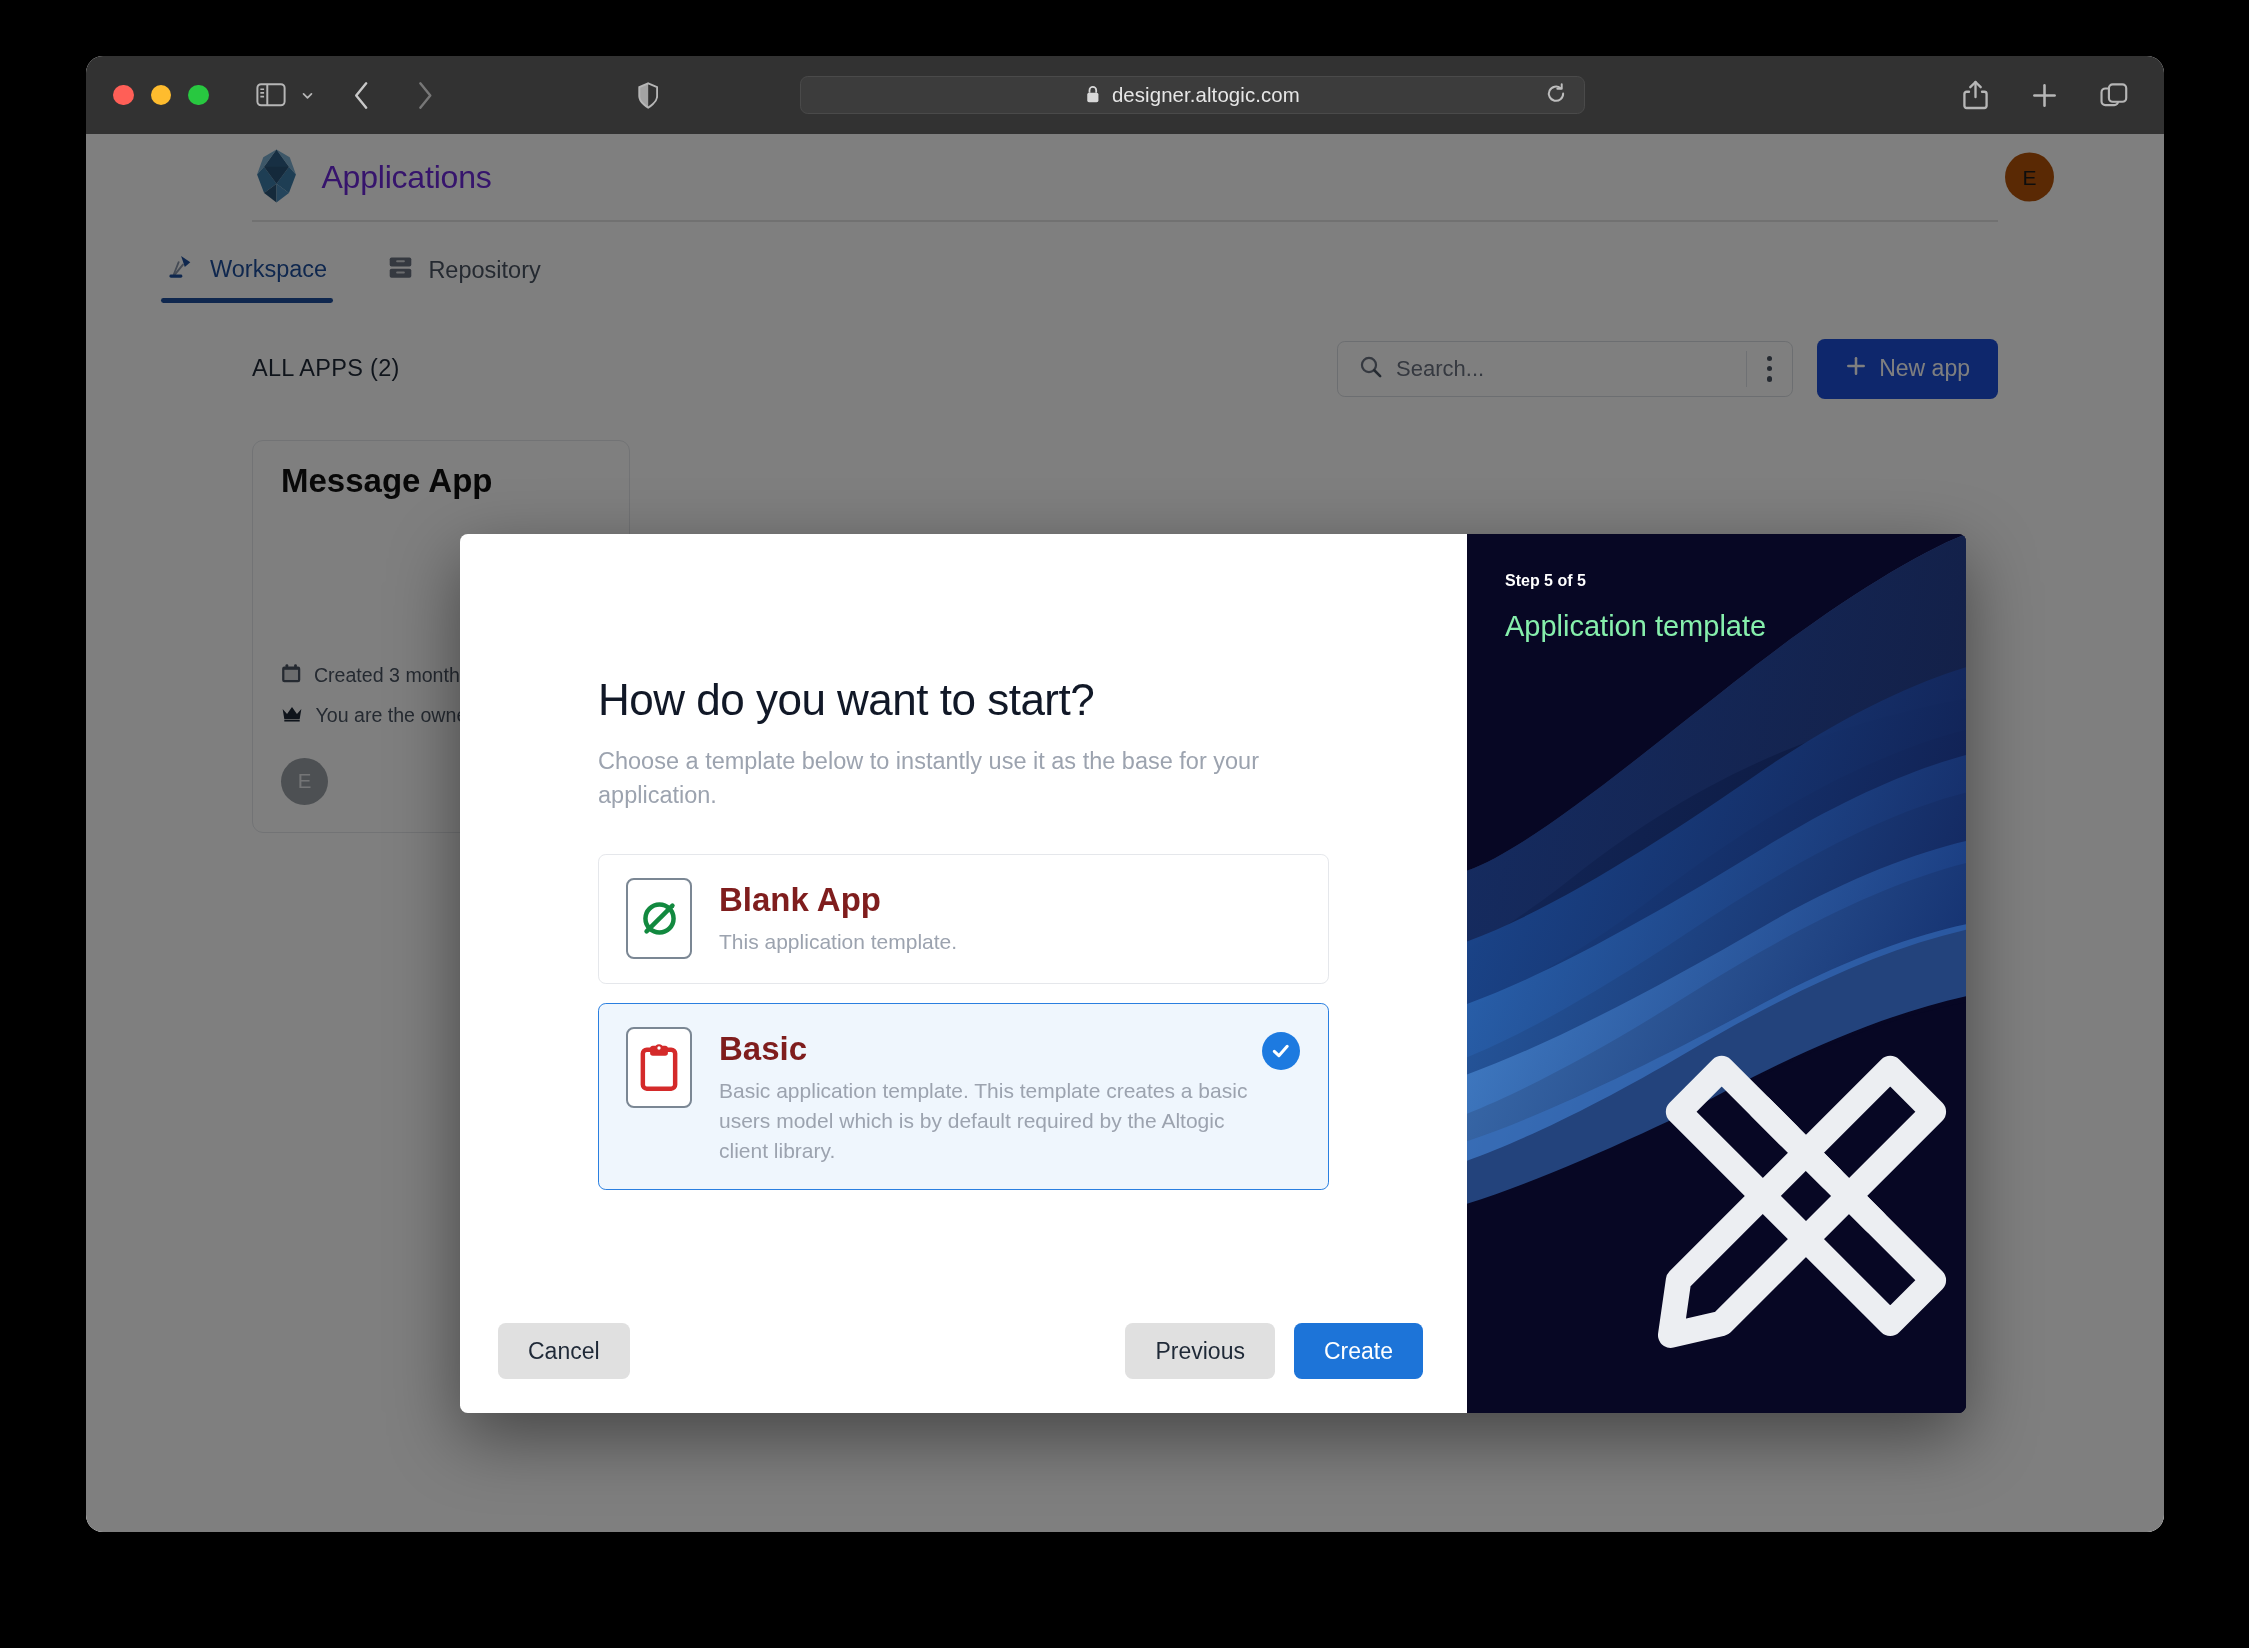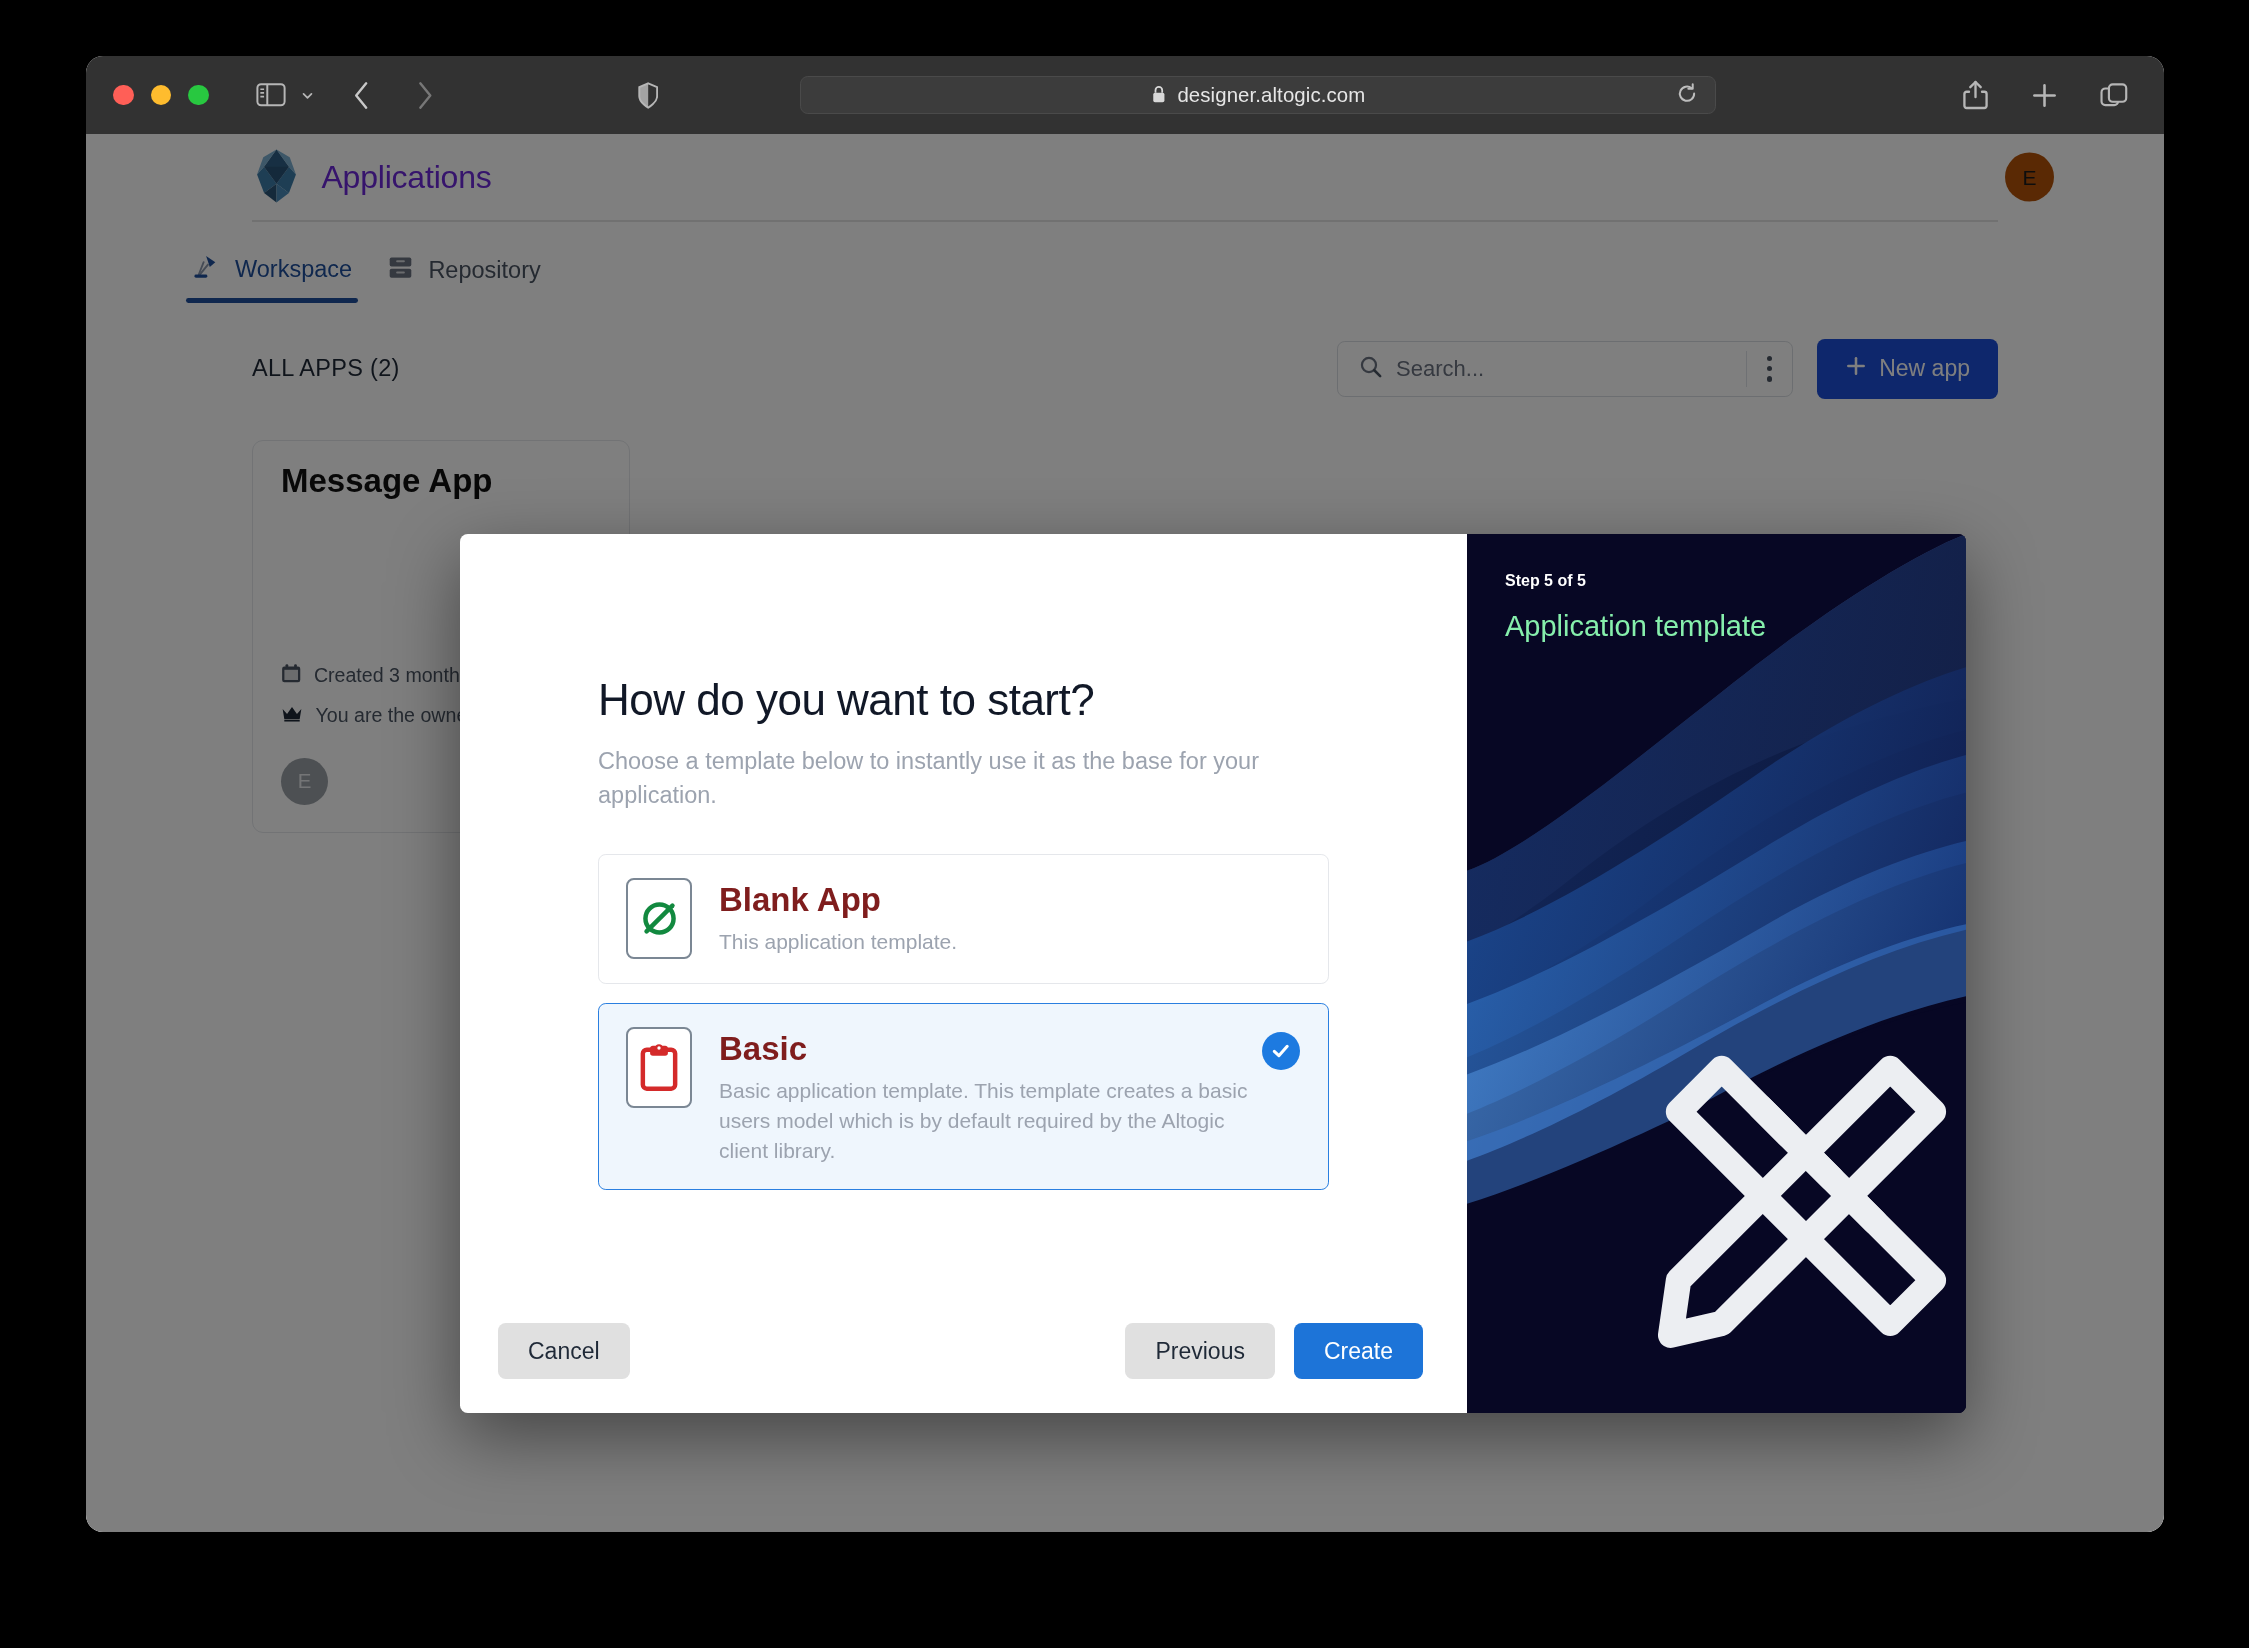--- a/index.html
+++ b/index.html
@@ -38,21 +38,21 @@
   .chrome-icon { color: #b6b6b6; display: flex; align-items: center; justify-content: center; }
   .sidebar-btn { margin-left: 47px; }
   .chev-btn { margin-left: 12.5px; }
   .nav-back { margin-left: 33px; }
   .nav-fwd { margin-left: 39px; }
   .shield { margin-left: 202px; }
 
   .urlbar {
     position: absolute;
     left: 714px; top: 20.4px;
-    width: 916px; height: 38px;
+    width: 785px; height: 38px;
     background: #3c3c3c;
     border: 0.8px solid #4a4a4a;
     border-radius: 7.8px;
     display: flex; align-items: center; justify-content: center;
     gap: 11px;
   }
   .urlbar .lock { color: #d8d8d8; font-size: 15.7px; line-height: 1; }
   .urlbar .url { color: #e6e6e6; font-size: 20.4px; letter-spacing: 0.1px; }
   .reload {
     position: absolute; right: 17px; top: 50%; transform: translateY(-50%);
@@ -90,25 +90,24 @@
     width: 49px; height: 49px; border-radius: 50%;
     background: #b45309;
     color: #1a1a1a; font-size: 21px;
     display: flex; align-items: center; justify-content: center;
   }
 
   .hr { height: 1.6px; background: #e3e3e3; margin: 0 166px; }
 
   
   .tabs {
-    display: flex; align-items: flex-end; gap: 23px;
+    display: flex; align-items: flex-end; gap: 48px;
     padding: 0 75px;
     height: 81px;
     position: relative;
-    margin-left: 25px;
   }
   .tab {
     display: flex; align-items: center; gap: 15.7px;
     padding: 0 6.3px 17px 6.3px;
     font-size: 23.5px;
     color: #4b5563;
     cursor: pointer;
     position: relative;
   }
   .tab.active { color: #1e4f9c; }

